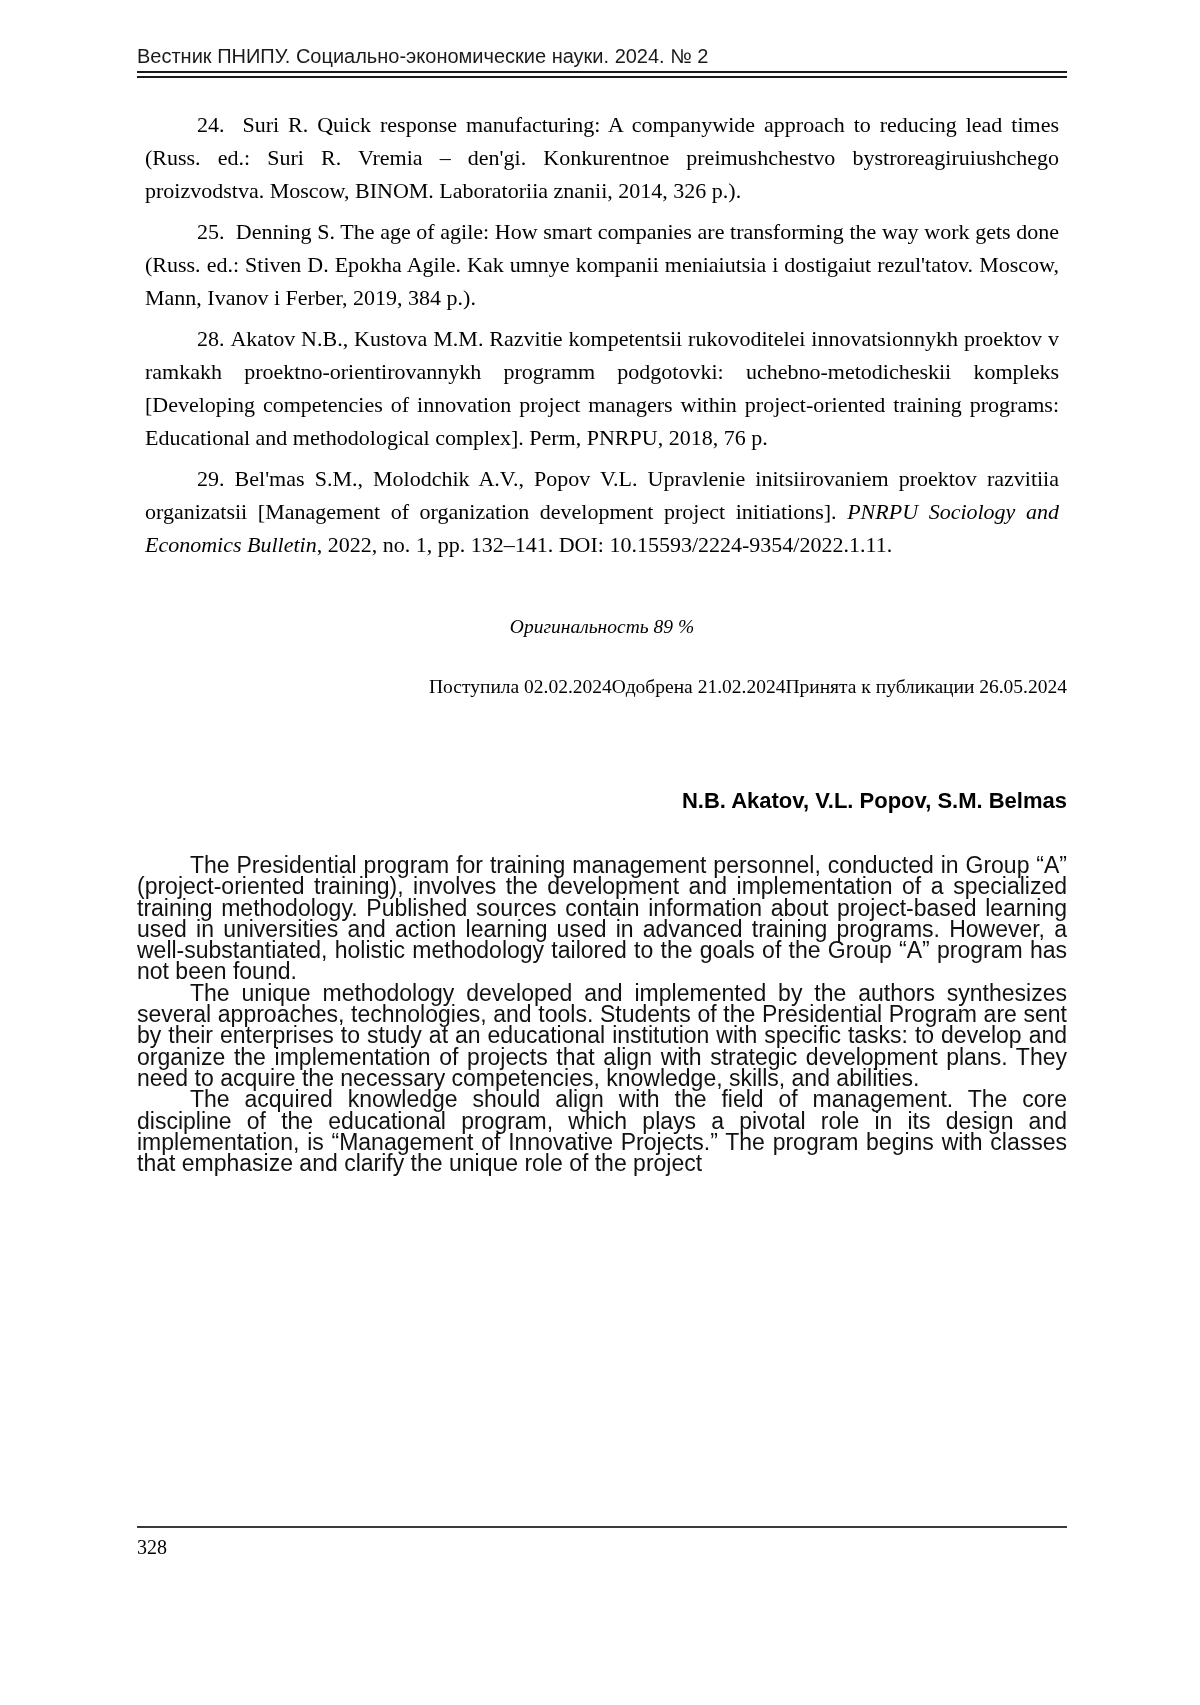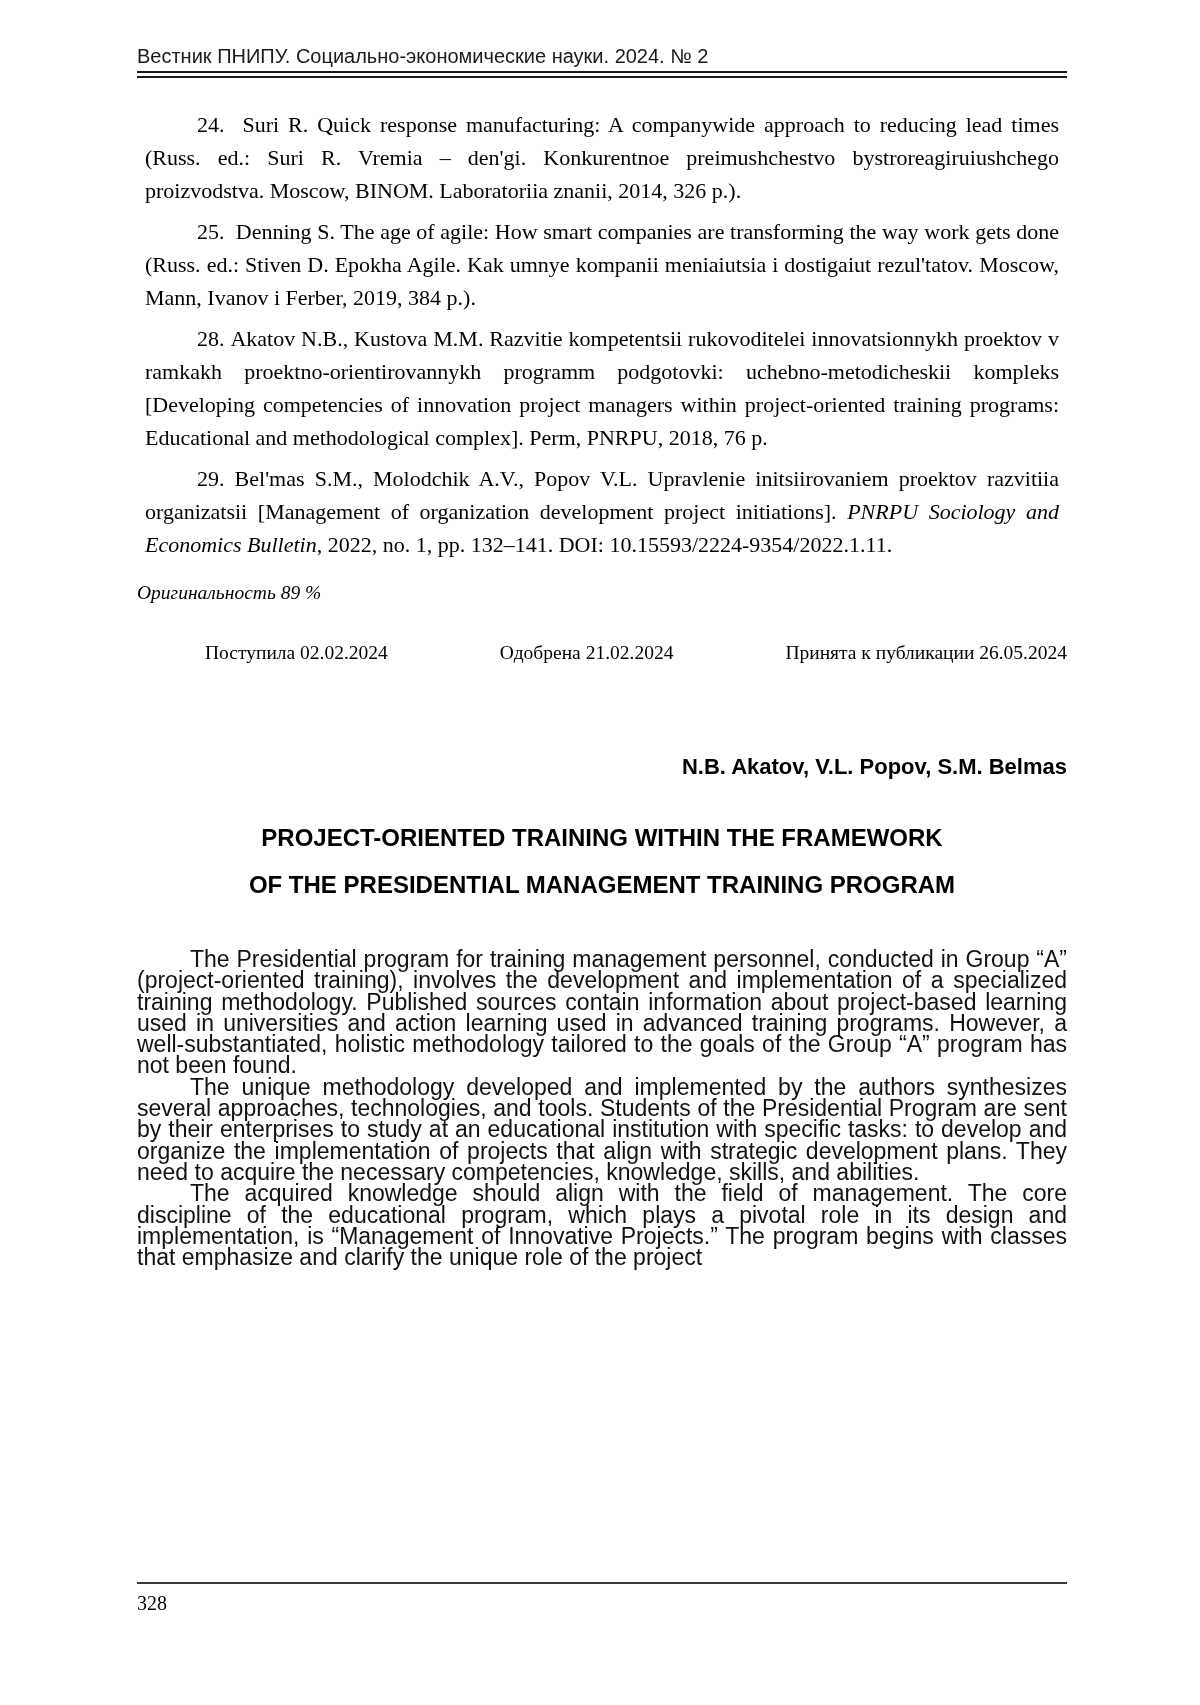--- a/index.html
+++ b/index.html
@@ -37,30 +37,30 @@
     margin-top: 30px;
     font-size: 22px;
     line-height: 33px;
     text-align: justify;
   }
   .refs p {
     margin: 8px;
     text-indent: 52px;
   }
   .originality {
-    margin-top: 20px;
-    text-align: left;
+    margin-top: 54px;
+    text-align: center;
     font-style: italic;
     font-size: 19.5px;
     line-height: 24px;
   }
   .dates {
     margin-top: 36px;
     display: flex;
-    justify-content: space-between;
+    justify-content: flex-end;
     padding-left: 68px;
     font-size: 19.5px;
     line-height: 24px;
   }
   .authors {
     margin-top: 88px;
     text-align: right;
     font-family: "Liberation Sans", sans-serif;
     font-weight: bold;
     font-size: 22px;
@@ -82,21 +82,21 @@
     text-align: justify;
     color: #111;
   }
   .abstract p {
     margin: 0;
     text-indent: 53px;
   }
   .page-footer {
     position: absolute;
     left: 137px;
-    top: 1582px;
+    top: 1526px;
     width: 930px;
   }
   .footer-rule {
     border-top: 2px solid #3a3a3a;
     height: 0;
   }
   .page-number {
     margin-top: 8px;
     font-family: "Liberation Serif", serif;
     font-size: 20px;
@@ -124,24 +124,20 @@
   <div class="originality">Оригинальность 89 %</div>
 
   <div class="dates">
     <span>Поступила 02.02.2024</span>
     <span>Одобрена 21.02.2024</span>
     <span>Принята к публикации 26.05.2024</span>
   </div>
 
   <div class="authors">N.B. Akatov, V.L. Popov, S.M. Belmas</div>
 
-  <h1 class="title">
-    <div>PROJECT-ORIENTED TRAINING WITHIN THE FRAMEWORK</div>
-    <div>OF THE PRESIDENTIAL MANAGEMENT TRAINING PROGRAM</div>
-  </h1>
 
   <section class="abstract">
     <p>The Presidential program for training management personnel, conducted in Group “A” (project-oriented training), involves the development and implementation of a specialized training methodology. Published sources contain information about project-based learning used in universities and action learning used in advanced training programs. However, a well-substantiated, holistic methodology tailored to the goals of the Group “A” program has not been found.</p>
     <p>The unique methodology developed and implemented by the authors synthesizes several approaches, technologies, and tools. Students of the Presidential Program are sent by their enterprises to study at an educational institution with specific tasks: to develop and organize the implementation of projects that align with strategic development plans. They need to acquire the necessary competencies, knowledge, skills, and abilities.</p>
     <p>The acquired knowledge should align with the field of management. The core discipline of the educational program, which plays a pivotal role in its design and implementation, is “Management of Innovative Projects.” The program begins with classes that emphasize and clarify the unique role of the project</p>
   </section>
 
 </div>
 
 <footer class="page-footer">

